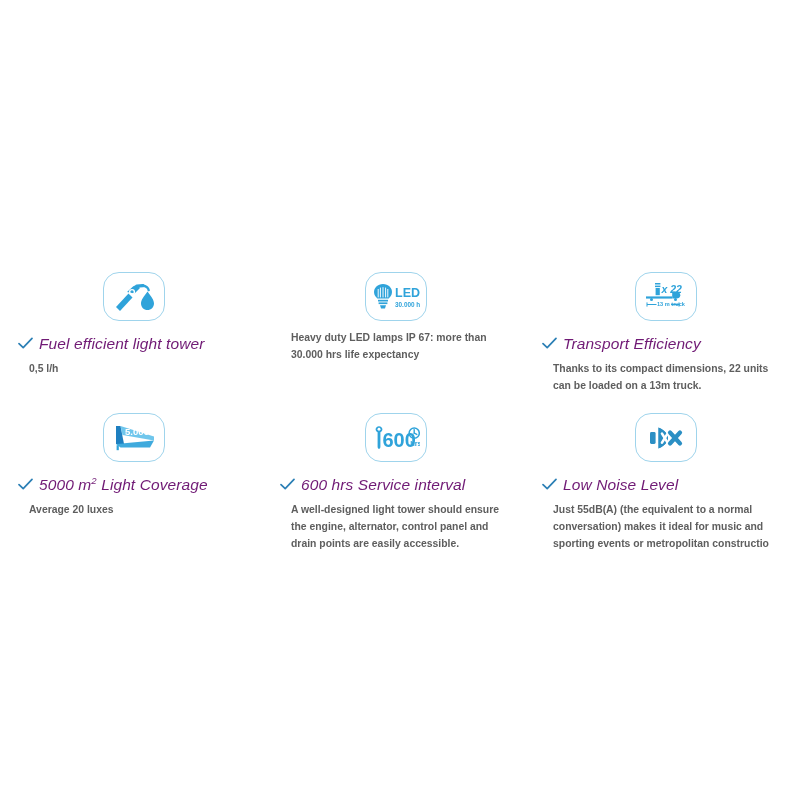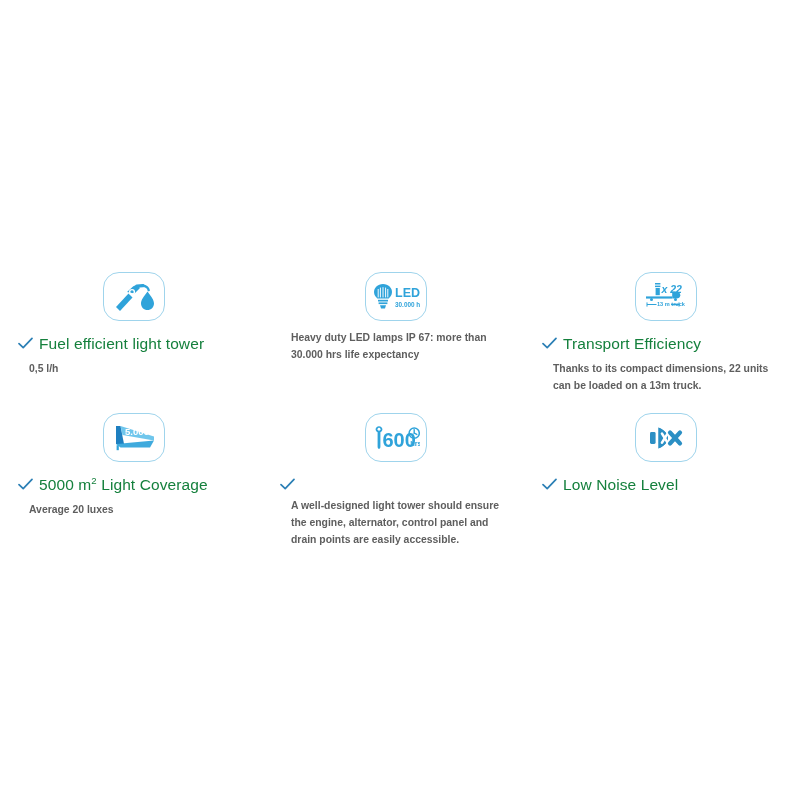--- a/index.html
+++ b/index.html
@@ -63,24 +63,25 @@
   .check-icon {
     flex: 0 0 auto;
     width: 15px;
     height: 13px;
     margin-right: 6px;
     position: relative;
     top: 1px;
   }
   .feature-title {
     font-family: "Liberation Sans", sans-serif;
+    font-style: italic;
     font-weight: 400;
     font-size: 15.5px;
     letter-spacing: 0.1px;
-    color: #15803d;
+    color: #701a75;
     line-height: 1.1;
   }
   .feature-title sup {
     font-size: 0.62em;
     vertical-align: super;
     line-height: 0;
   }
 
   
   .feature-body {
@@ -220,20 +221,21 @@
           </g>
           <text x="38.2" y="22.8" font-family="Liberation Sans, sans-serif" font-size="7.4" font-weight="bold" fill="#2fa3da">hrs</text>
         </svg>
       </div>
       <div class="feature-head">
         <span class="check-icon">
           <svg width="15" height="13" viewBox="0 0 15 13" aria-hidden="true">
             <path d="M1 6.6 L5.2 10.6 L14 1.3" fill="none" stroke="#2b7fb5" stroke-width="1.7" stroke-linecap="round" stroke-linejoin="round"></path>
           </svg>
         </span>
+        <span class="feature-title">600 hrs Service interval</span>
       </div>
       <div class="feature-body">A well-designed light tower should ensure the engine, alternator, control panel and drain points are easily accessible.</div>
     </div>
 
     <div class="feature feature-col-3 row-2">
       <div class="icon-box">
         <svg width="40" height="30" viewBox="0 0 40 30" aria-hidden="true">
           <g fill="#2b8fc4">
             <rect x="4" y="9" width="5.6" height="12" rx="1.4"></rect>
             <path d="M12.5 4.5 L12.5 25.5 C12.5 25.5 22 21.6 22 15 C22 8.4 12.5 4.5 12.5 4.5 Z"></path>
@@ -250,16 +252,17 @@
         </svg>
       </div>
       <div class="feature-head">
         <span class="check-icon">
           <svg width="15" height="13" viewBox="0 0 15 13" aria-hidden="true">
             <path d="M1 6.6 L5.2 10.6 L14 1.3" fill="none" stroke="#2b7fb5" stroke-width="1.7" stroke-linecap="round" stroke-linejoin="round"></path>
           </svg>
         </span>
         <span class="feature-title">Low Noise Level</span>
       </div>
+      <div class="feature-body">Just 55dB(A) (the equivalent to a normal conversation) makes it ideal for music and sporting events or metropolitan constructio</div>
     </div>
 
   </div>
 </div>
 
 </body></html>

